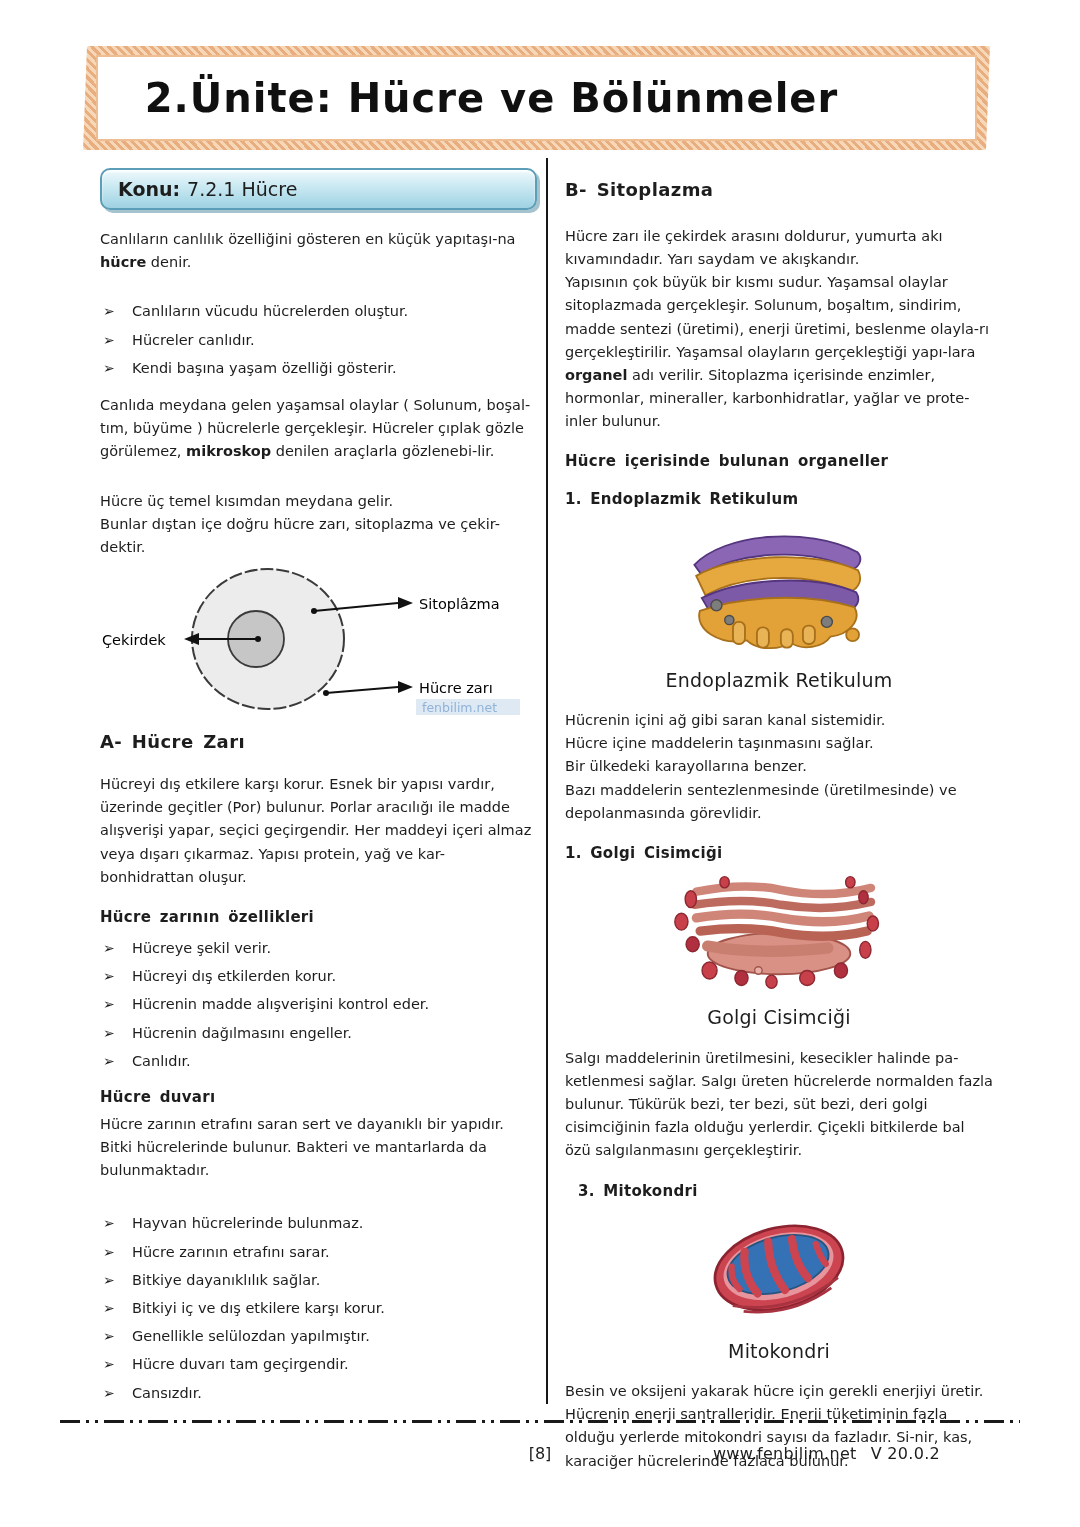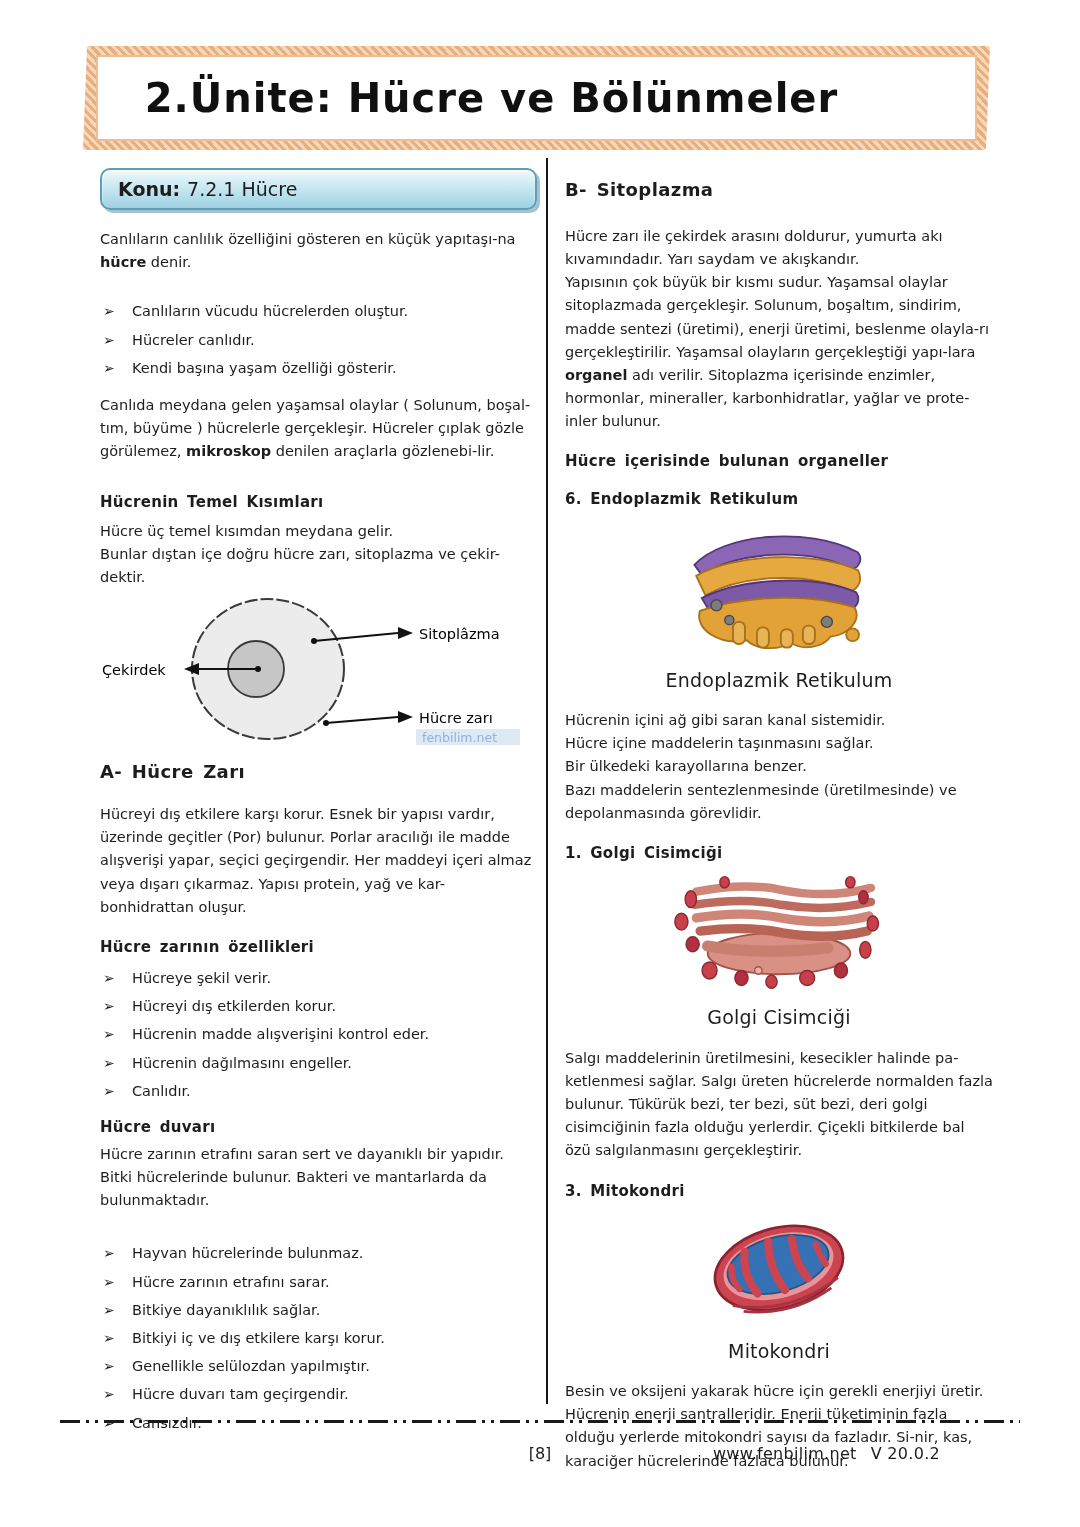--- a/index.html
+++ b/index.html
@@ -130,21 +130,20 @@
     <p class="mb26"><span>Canlıların canlılık özelliğini gösteren en küçük yapıtaşı-na </span><span style="font-weight: bold;">hücre</span><span> denir.</span></p>
 
     <ul class="arrows">
       <li><span class="marker">➢</span><span>Canlıların vücudu hücrelerden oluştur.</span></li>
       <li><span class="marker">➢</span><span>Hücreler canlıdır.</span></li>
       <li><span class="marker">➢</span><span>Kendi başına yaşam özelliği gösterir.</span></li>
     </ul>
 
     <p class="mb26 mt10"><span>Canlıda meydana gelen yaşamsal olaylar ( Solunum, boşal-tım, büyüme ) hücrelerle gerçekleşir. Hücreler çıplak gözle görülemez, </span><span style="font-weight: bold;">mikroskop</span><span> denilen araçlarla gözlenebi-lir.</span></p>
 
-    <h3>Hücrenin Temel Kısımları</h3>
     <p class="pre" style="margin-bottom:4px;">Hücre üç temel kısımdan meydana gelir.
 Bunlar dıştan içe doğru hücre zarı, sitoplazma ve çekir-dektir.</p>
 
     <div class="diagram-wrap">
       <svg width="437" height="152" viewBox="0 0 437 152">
         <ellipse cx="168" cy="76" rx="76" ry="70" fill="#ececec" stroke="#3a3a3a" stroke-width="2" stroke-dasharray="13 3"></ellipse>
         <circle cx="156" cy="76" r="28" fill="#c6c6c6" stroke="#3a3a3a" stroke-width="1.8"></circle>
 
         <circle cx="158" cy="76" r="3" fill="#111"></circle>
         <line x1="158" y1="76" x2="98" y2="76" stroke="#111" stroke-width="2"></line>
@@ -192,21 +191,21 @@
   </div>
 
   <div class="col right">
 
     <h2 style="margin-bottom:20px;">B- Sitoplazma</h2>
     <p class="pre mb16"><span>Hücre zarı ile çekirdek arasını doldurur, yumurta akı kıvamındadır. Yarı saydam ve akışkandır.
 Yapısının çok büyük bir kısmı sudur. Yaşamsal olaylar sitoplazmada gerçekleşir. Solunum, boşaltım, sindirim, madde sentezi (üretimi), enerji üretimi, beslenme olayla-rı gerçekleştirilir. Yaşamsal olayların gerçekleştiği yapı-lara </span><span style="font-weight: bold;">organel</span><span> adı verilir. Sitoplazma içerisinde enzimler, hormonlar, mineraller, karbonhidratlar, yağlar ve prote-inler bulunur.</span></p>
 
     <h3 style="margin-bottom:14px;">Hücre içerisinde bulunan organeller</h3>
 
-    <h3 style="margin-bottom:6px;">6. Endoplazmik Retikulum</h3>
+    <h3 style="margin-bottom:6px;">1. Endoplazmik Retikulum</h3>
     <figure>
       <svg width="236" height="138" viewBox="0 0 240 150">
         <path d="M28,52 C60,18 150,10 205,38 C211,44 209,53 200,57 C150,31 70,39 36,63 Z" fill="#8a66b4" stroke="#54357e" stroke-width="2"></path>
         <path d="M30,64 C70,40 160,36 206,58 C211,68 207,77 198,81 C150,59 80,63 40,85 Z" fill="#e6a93f" stroke="#a8701a" stroke-width="2"></path>
         <path d="M36,88 C80,66 160,62 204,82 C209,90 205,97 198,101 C155,81 90,85 46,105 Z" fill="#7d5aa8" stroke="#54357e" stroke-width="2"></path>
         <path d="M34,102 C28,122 55,140 85,134 C95,144 120,146 132,136 C145,146 168,142 176,130 C196,128 210,112 202,98 C150,82 80,86 34,102 Z" fill="#e2a238" stroke="#a8701a" stroke-width="2"></path>
         <rect x="70" y="114" width="13" height="24" rx="6" fill="#e9b455" stroke="#a8701a" stroke-width="2"></rect>
         <rect x="96" y="120" width="13" height="22" rx="6" fill="#e9b455" stroke="#a8701a" stroke-width="2"></rect>
         <rect x="122" y="122" width="13" height="20" rx="6" fill="#e9b455" stroke="#a8701a" stroke-width="2"></rect>
         <rect x="146" y="118" width="13" height="20" rx="6" fill="#e9b455" stroke="#a8701a" stroke-width="2"></rect>
@@ -243,21 +242,21 @@
         <ellipse cx="220" cy="56" rx="6" ry="8" fill="#c8404a" stroke="#8d2731" stroke-width="1.5"></ellipse>
         <ellipse cx="210" cy="28" rx="5" ry="7" fill="#b03040" stroke="#8d2731" stroke-width="1.5"></ellipse>
         <ellipse cx="62" cy="12" rx="5" ry="6" fill="#c8404a" stroke="#8d2731" stroke-width="1.5"></ellipse>
         <ellipse cx="196" cy="12" rx="5" ry="6" fill="#c8404a" stroke="#8d2731" stroke-width="1.5"></ellipse>
         <circle cx="98" cy="106" r="4" fill="#e8b0a6" stroke="#a3544a" stroke-width="1.5"></circle>
       </svg>
       <figcaption>Golgi Cisimciği</figcaption>
     </figure>
     <p style="margin-bottom:16px;">Salgı maddelerinin üretilmesini, kesecikler halinde pa-ketlenmesi sağlar. Salgı üreten hücrelerde normalden fazla bulunur. Tükürük bezi, ter bezi, süt bezi, deri golgi cisimciğinin fazla olduğu yerlerdir. Çiçekli bitkilerde bal özü salgılanmasını gerçekleştirir.</p>
 
-    <h3 style="margin-bottom:6px;">3. Mitokondri</h3>
+    <h3 style="margin-bottom:6px;margin-left:13px;">3. Mitokondri</h3>
     <figure>
       <svg width="170" height="118" viewBox="0 0 180 130">
         <g transform="rotate(-15 90 65)">
           <ellipse cx="90" cy="65" rx="72" ry="44" fill="#cb4450" stroke="#8c2330" stroke-width="3"></ellipse>
           <ellipse cx="90" cy="63" rx="62" ry="35" fill="#e8949c"></ellipse>
           <ellipse cx="90" cy="61" rx="57" ry="30" fill="#3571b5" stroke="#27537f" stroke-width="2"></ellipse>
           <path d="M58,38 q-9,24 2,48" fill="none" stroke="#cb4450" stroke-width="9" stroke-linecap="round"></path>
           <path d="M86,34 q-7,28 4,56" fill="none" stroke="#cb4450" stroke-width="9" stroke-linecap="round"></path>
           <path d="M112,38 q-4,26 6,46" fill="none" stroke="#cb4450" stroke-width="9" stroke-linecap="round"></path>
           <path d="M40,50 q-5,14 2,26" fill="none" stroke="#cb4450" stroke-width="7" stroke-linecap="round"></path>

